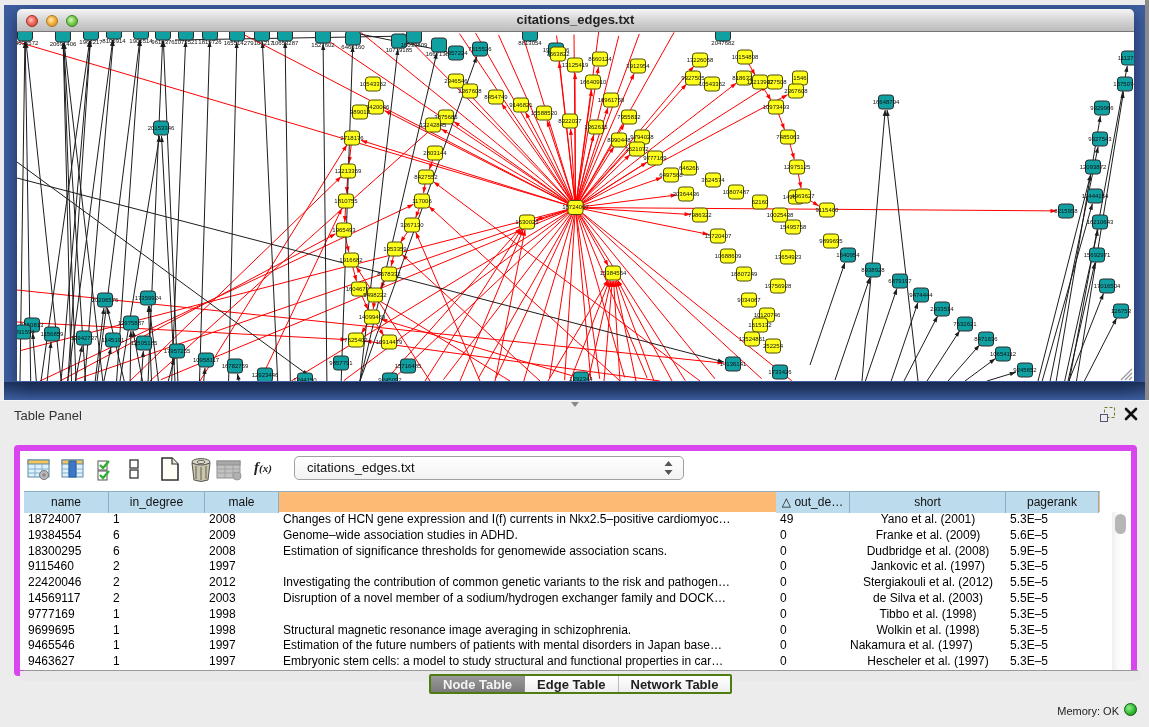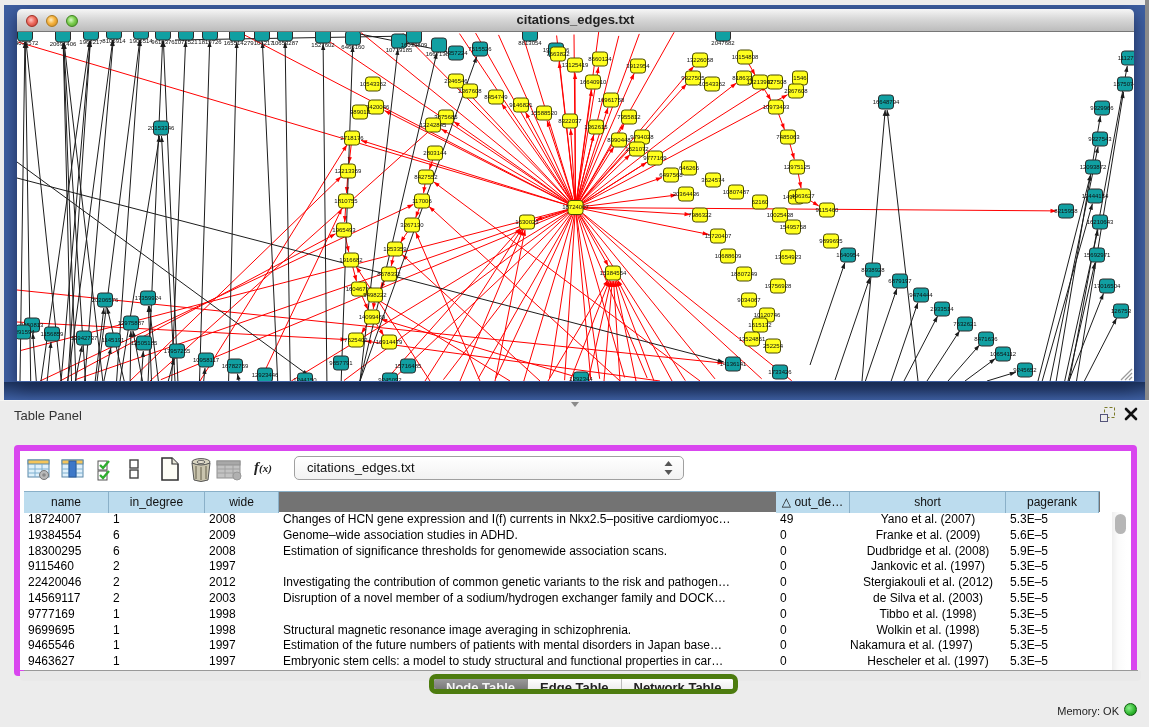--- a/index.html
+++ b/index.html
@@ -7,26 +7,26 @@
 #win { position:absolute; left:13px; top:4px; width:1117px; height:373px; border-radius:5px 5px 0 0; box-shadow:0 6px 16px rgba(0,0,25,.55); }
 #titlebar { position:absolute; left:0; top:0; width:1117px; height:23px; border-radius:5px 5px 0 0; background:linear-gradient(#f6f6f6,#d8d8d8 45%,#bcbcbc); border-bottom:1px solid #777; }
 #titlebar .t { text-align:center; font-size:13px; font-weight:700; color:#222; line-height:22px; }
 .light { position:absolute; top:5.5px; width:12px; height:12px; border-radius:50%; }
 #deskright { position:absolute; right:0; top:0; width:4px; height:400px; background:#8a8a8a; }
 #tp { position:absolute; left:0; top:400px; width:1149px; height:327px; background:#ececec; }
 #tphead { position:absolute; left:0; top:1px; width:1149px; height:30px; background:#ececec; }
 #tphead .lbl { position:absolute; left:14px; top:7px; font-size:13px; color:#333; }
 #panel { position:absolute; left:14px; top:45px; width:1123px; height:231px; background:#fff; border:6px solid #d946ef; border-radius:4px; }
 #toolbar { position:absolute; left:0px; top:4px; height:32px; width:1100px; }
-.thead { position:absolute; top:40px; left:4px; height:21px; background:#737373; border-top:1px solid #8ab0c8; font-size:12px; color:#111; }
+.thead { position:absolute; top:40px; left:4px; height:21px; background:#fdba74; border-top:1px solid #8ab0c8; font-size:12px; color:#111; }
 .hcell { position:absolute; top:0; height:21px; line-height:21px; text-align:center; border-right:1px solid #8ab0c8; background:#bcdcee; }
 #rows { position:absolute; top:61px; left:4px; width:1076px; font-size:12px; color:#000; }
 .row { position:relative; height:15.8px; line-height:15.8px; white-space:nowrap; }
 .c { position:absolute; top:0; height:15.8px; overflow:hidden; }
-#tabs { position:absolute; left:429px; top:274px; height:20px; display:flex; border:5px solid #4d7c0f; border-radius:7px; overflow:hidden; background:#fff; }
+#tabs { position:absolute; left:429px; top:274px; height:20px; display:flex; border:2px solid #4d7c0f; border-radius:2px; overflow:hidden; background:#fff; }
 .tab { font-size:13px; font-weight:700; color:#222; line-height:18px; padding:0 12px; background:linear-gradient(#fff,#eee); }
 .tab.sel { background:linear-gradient(#9a9a9a,#7a7a7a); color:#f4f4f4; border-right:1px solid #8e8e8e; }
 .tab.mid { border-right:1px solid #bbb; }
 #mem { position:absolute; right:30px; top:305px; font-size:11px; color:#222; }
 #memdot { position:absolute; right:12px; top:303px; width:13px; height:13px; border-radius:50%; background:radial-gradient(circle at 4px 4px,#8af08a,#2eb52e 60%,#157815); border:1px solid #0c5c0c; }
 </style></head><body>
 <div id="top">
   <div id="desk">
     <div id="win">
       <svg width="1117" height="349" viewBox="17 32 1117 349" style="position:absolute;left:0;top:23px;background:#fff;display:block">
@@ -717,33 +717,33 @@
         <div style="position:absolute;left:234px;top:4px;font-size:15px;font-style:italic;font-weight:700;color:#222;font-family:'Liberation Serif',serif;">f<span style="font-size:11px;">(x)</span></div>
         <div style="position:absolute;left:274px;top:1px;width:390px;height:24px;background:linear-gradient(#fff,#f2f2f2);border:1px solid #a0a0a0;border-radius:5px;font-size:13px;color:#111;line-height:22px;padding-left:12px;">citations_edges.txt
 <svg width="9" height="14" style="position:absolute;right:10px;top:4px" viewBox="0 0 9 14">
             <path d="M4.5 0 L8.5 5 H0.5 Z" fill="#555"></path>
             <path d="M4.5 14 L8.5 9 H0.5 Z" fill="#555"></path>
           </svg></div>
       </div>
     <div class="thead" style="left:4px;width:1076px;">
         <div class="hcell" style="left:0px;width:85px;">name</div>
         <div class="hcell" style="left:85px;width:96px;">in_degree</div>
-        <div class="hcell" style="left:181px;width:74px;">wide</div>
+        <div class="hcell" style="left:181px;width:74px;">male</div>
         <div class="hcell" style="left:752px;width:74px;">△ out_de…</div>
         <div class="hcell" style="left:826px;width:156px;">short</div>
         <div class="hcell" style="left:982px;width:93px;">pagerank</div>
       </div>
     <div id="rows">
         <div class="row">
           <div class="c" style="left:4px;width:80px;">18724007</div>
           <div class="c" style="left:89px;width:90px;">1</div>
           <div class="c" style="left:185px;width:70px;">2008</div>
           <div class="c" style="left:259px;width:492px;">Changes of HCN gene expression and I(f) currents in Nkx2.5–positive cardiomyoc…</div>
           <div class="c" style="left:756px;width:70px;">49</div>
-          <div class="c" style="left:826px;width:156px;text-align:center;">Yano et al. (2007)</div>
+          <div class="c" style="left:826px;width:156px;text-align:center;">Yano et al. (2001)</div>
           <div class="c" style="left:986px;width:90px;">5.3E–5</div>
         </div>
         <div class="row">
           <div class="c" style="left:4px;width:80px;">19384554</div>
           <div class="c" style="left:89px;width:90px;">6</div>
           <div class="c" style="left:185px;width:70px;">2009</div>
           <div class="c" style="left:259px;width:492px;">Genome–wide association studies in ADHD.</div>
           <div class="c" style="left:756px;width:70px;">0</div>
           <div class="c" style="left:826px;width:156px;text-align:center;">Franke et al. (2009)</div>
           <div class="c" style="left:986px;width:90px;">5.6E–5</div>

